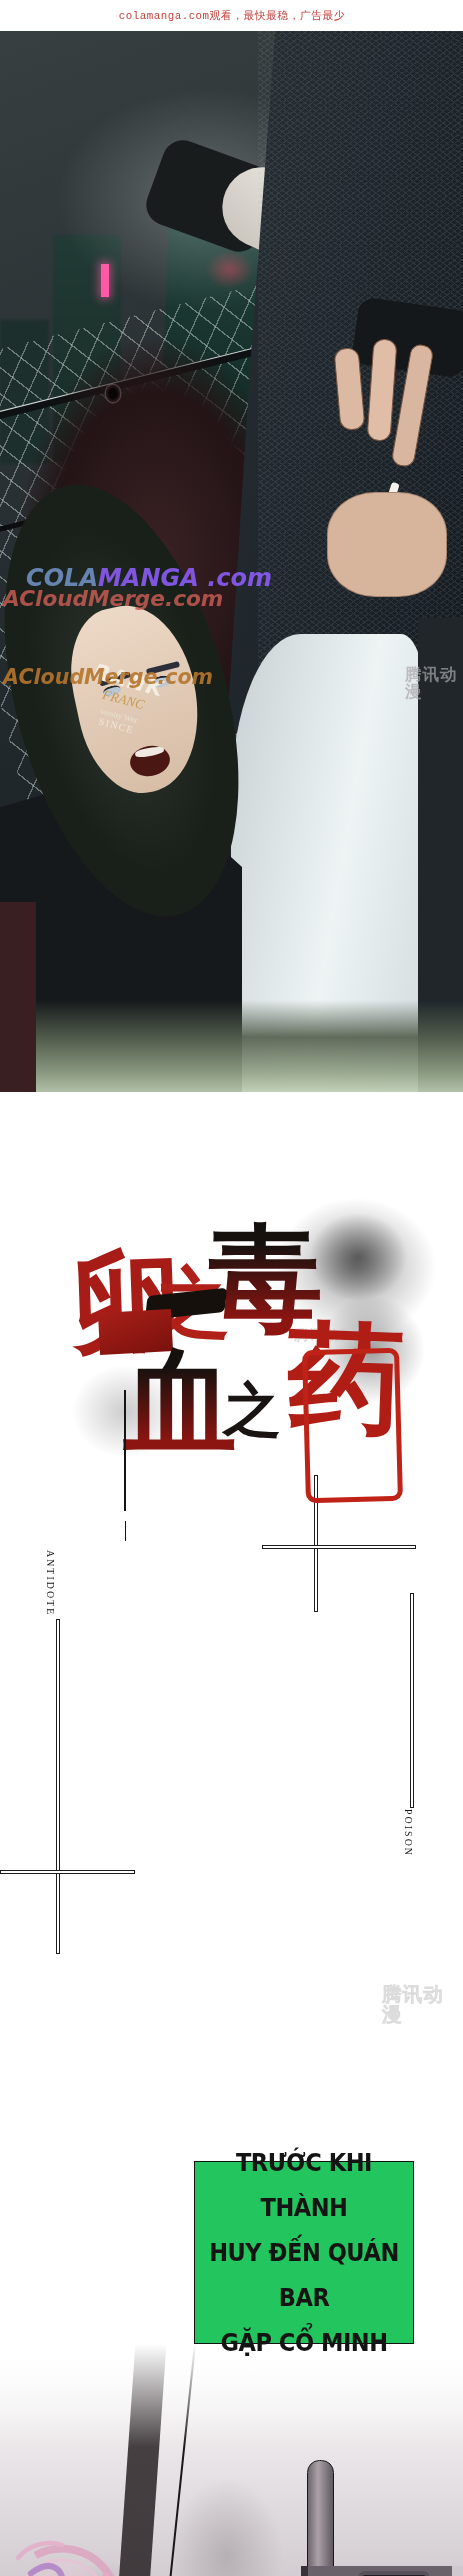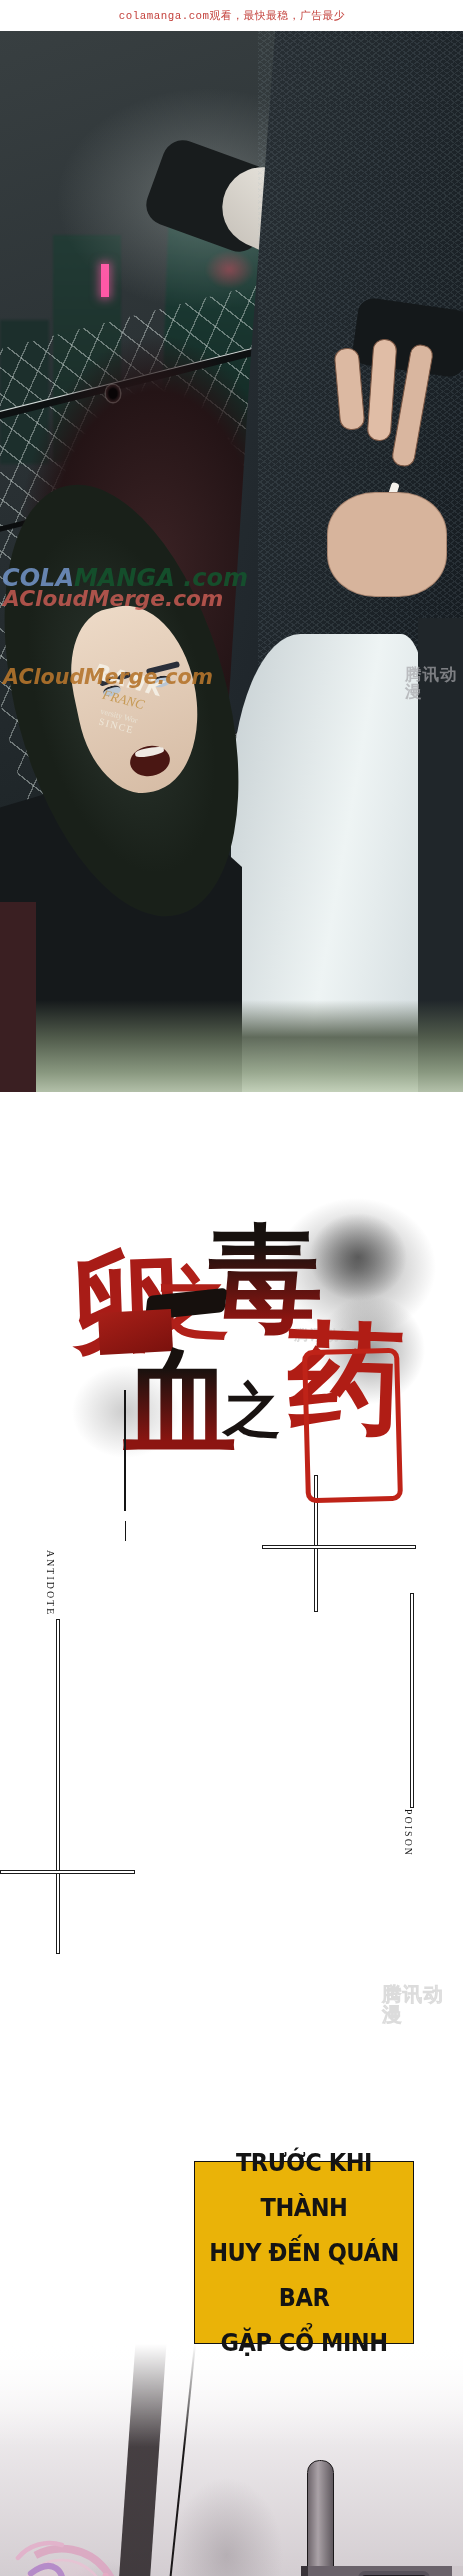--- a/index.html
+++ b/index.html
@@ -13,31 +13,31 @@
   
   .p1{left:0;top:31px;width:464px;height:1061px;overflow:hidden;background:linear-gradient(160deg,#383f41 0%,#2a3134 35%,#1d2427 70%,#12181b 100%);}
   
   .tchar{font-family:"DejaVu Sans",sans-serif;font-weight:bold;line-height:1;display:block;}
   .grad-ink{background:linear-gradient(180deg,#17110e 20%,#8c1511 85%);-webkit-background-clip:text;background-clip:text;color:transparent;}
   
   .dline{background:#fff;border:0.8px solid #1c1c1c;}
   .vlabel{writing-mode:vertical-rl;text-orientation:sideways;font-family:"Liberation Serif",serif;
           font-size:9.8px;letter-spacing:2.1px;color:#141414;}
   
-  .storybox{left:194px;top:2161px;width:218px;height:181px;border:1.5px solid #121212;background:#eab308;
+  .storybox{left:194px;top:2161px;width:218px;height:181px;border:1.5px solid #121212;background:#22c55e;
             display:flex;align-items:center;justify-content:center;z-index:3;}
   .storybox div{font-size:25px;font-weight:bold;line-height:1.8;text-align:center;color:#141414;
                 transform:scaleX(.9);letter-spacing:-0.5px;}
   
   .s2{left:0;top:2344px;width:464px;height:1386px;overflow:hidden;
       background:linear-gradient(180deg,#ffffff 0px,#efecee 77px,#d6d0d4 216px,#bab2b8 386px,#a89fa6 567px,#978e96 773px,#8b8289 850px);}
   
   .wm{font-weight:bold;z-index:10;line-height:1;}
-  .wm-cola b{color:#6f8fc0;font-style:italic;}
-  .wm-cola i{color:#14532d;font-style:italic;}
+  .wm-cola b{color:#6f8fc0;font-style:italic;margin-left:24px;}
+  .wm-cola i{color:#8b5cf6;font-style:italic;}
   .wm-tencent{font-size:19.6px;color:rgba(150,148,155,.6);letter-spacing:1px;}
 </style>
 </head>
 <body>
 
 <div class="page">
 
   <div class="abs banner">
     <span>colamanga.com观看，最快最稳，广告最少</span>
   </div>

